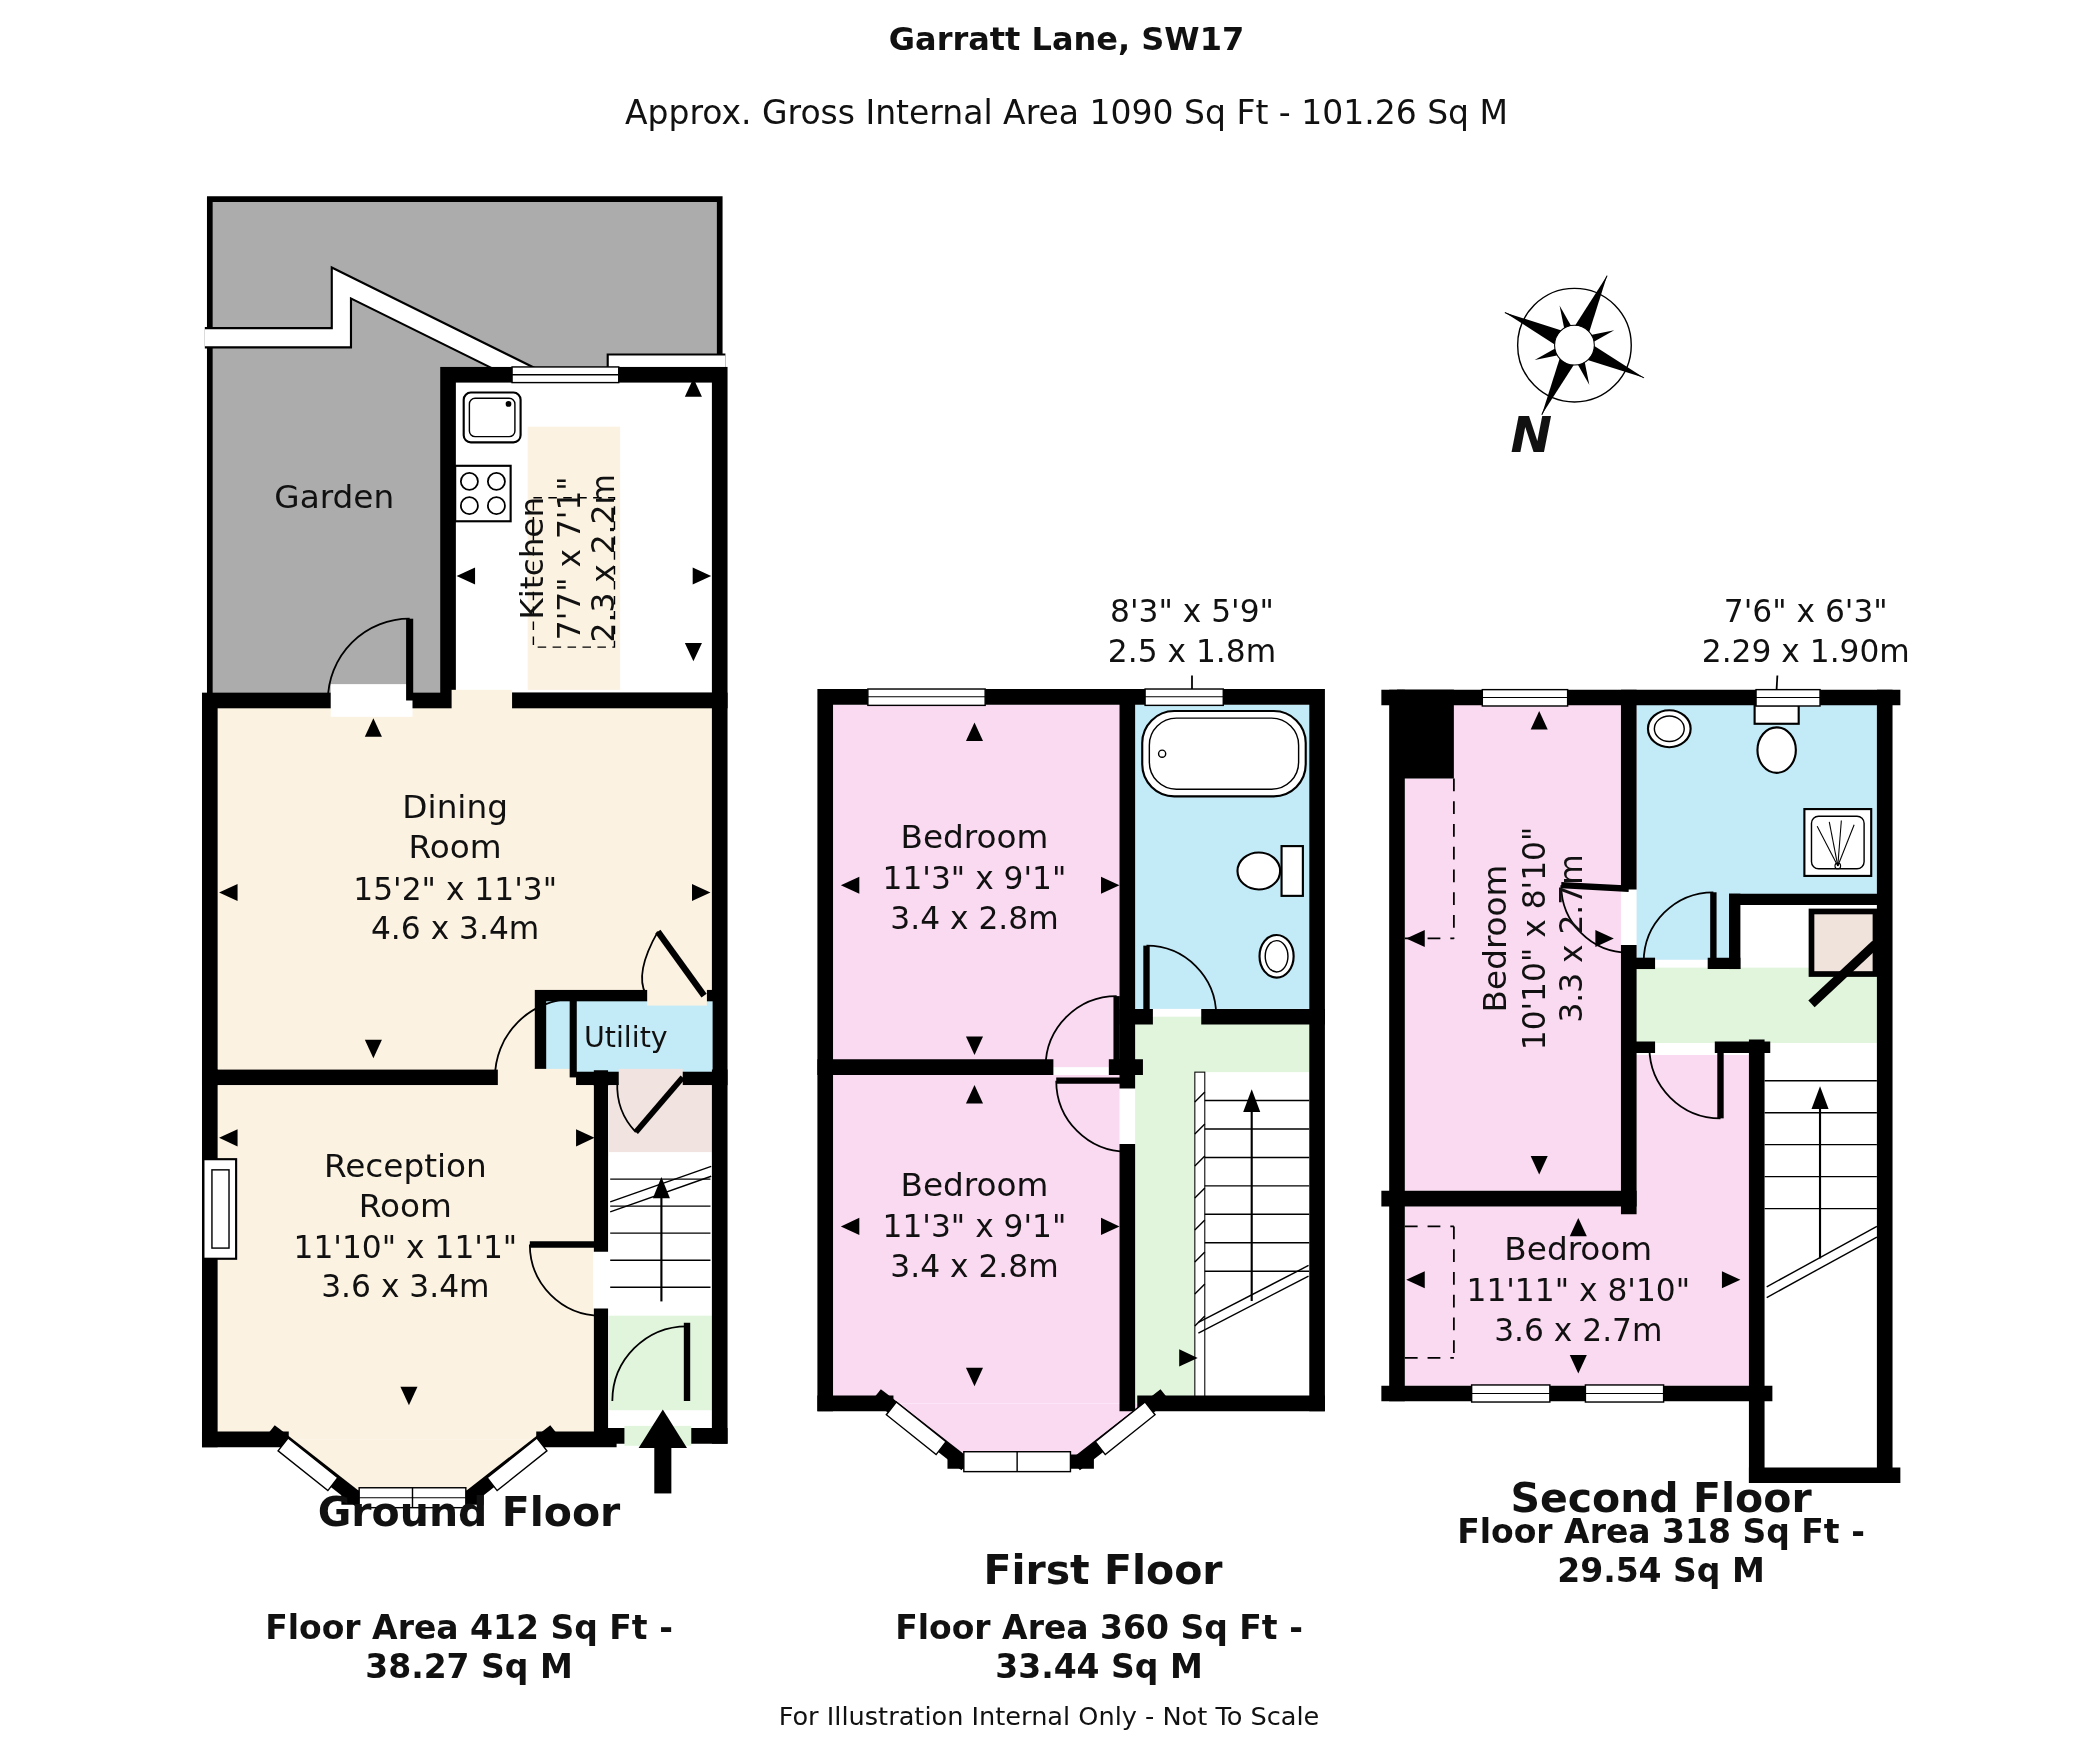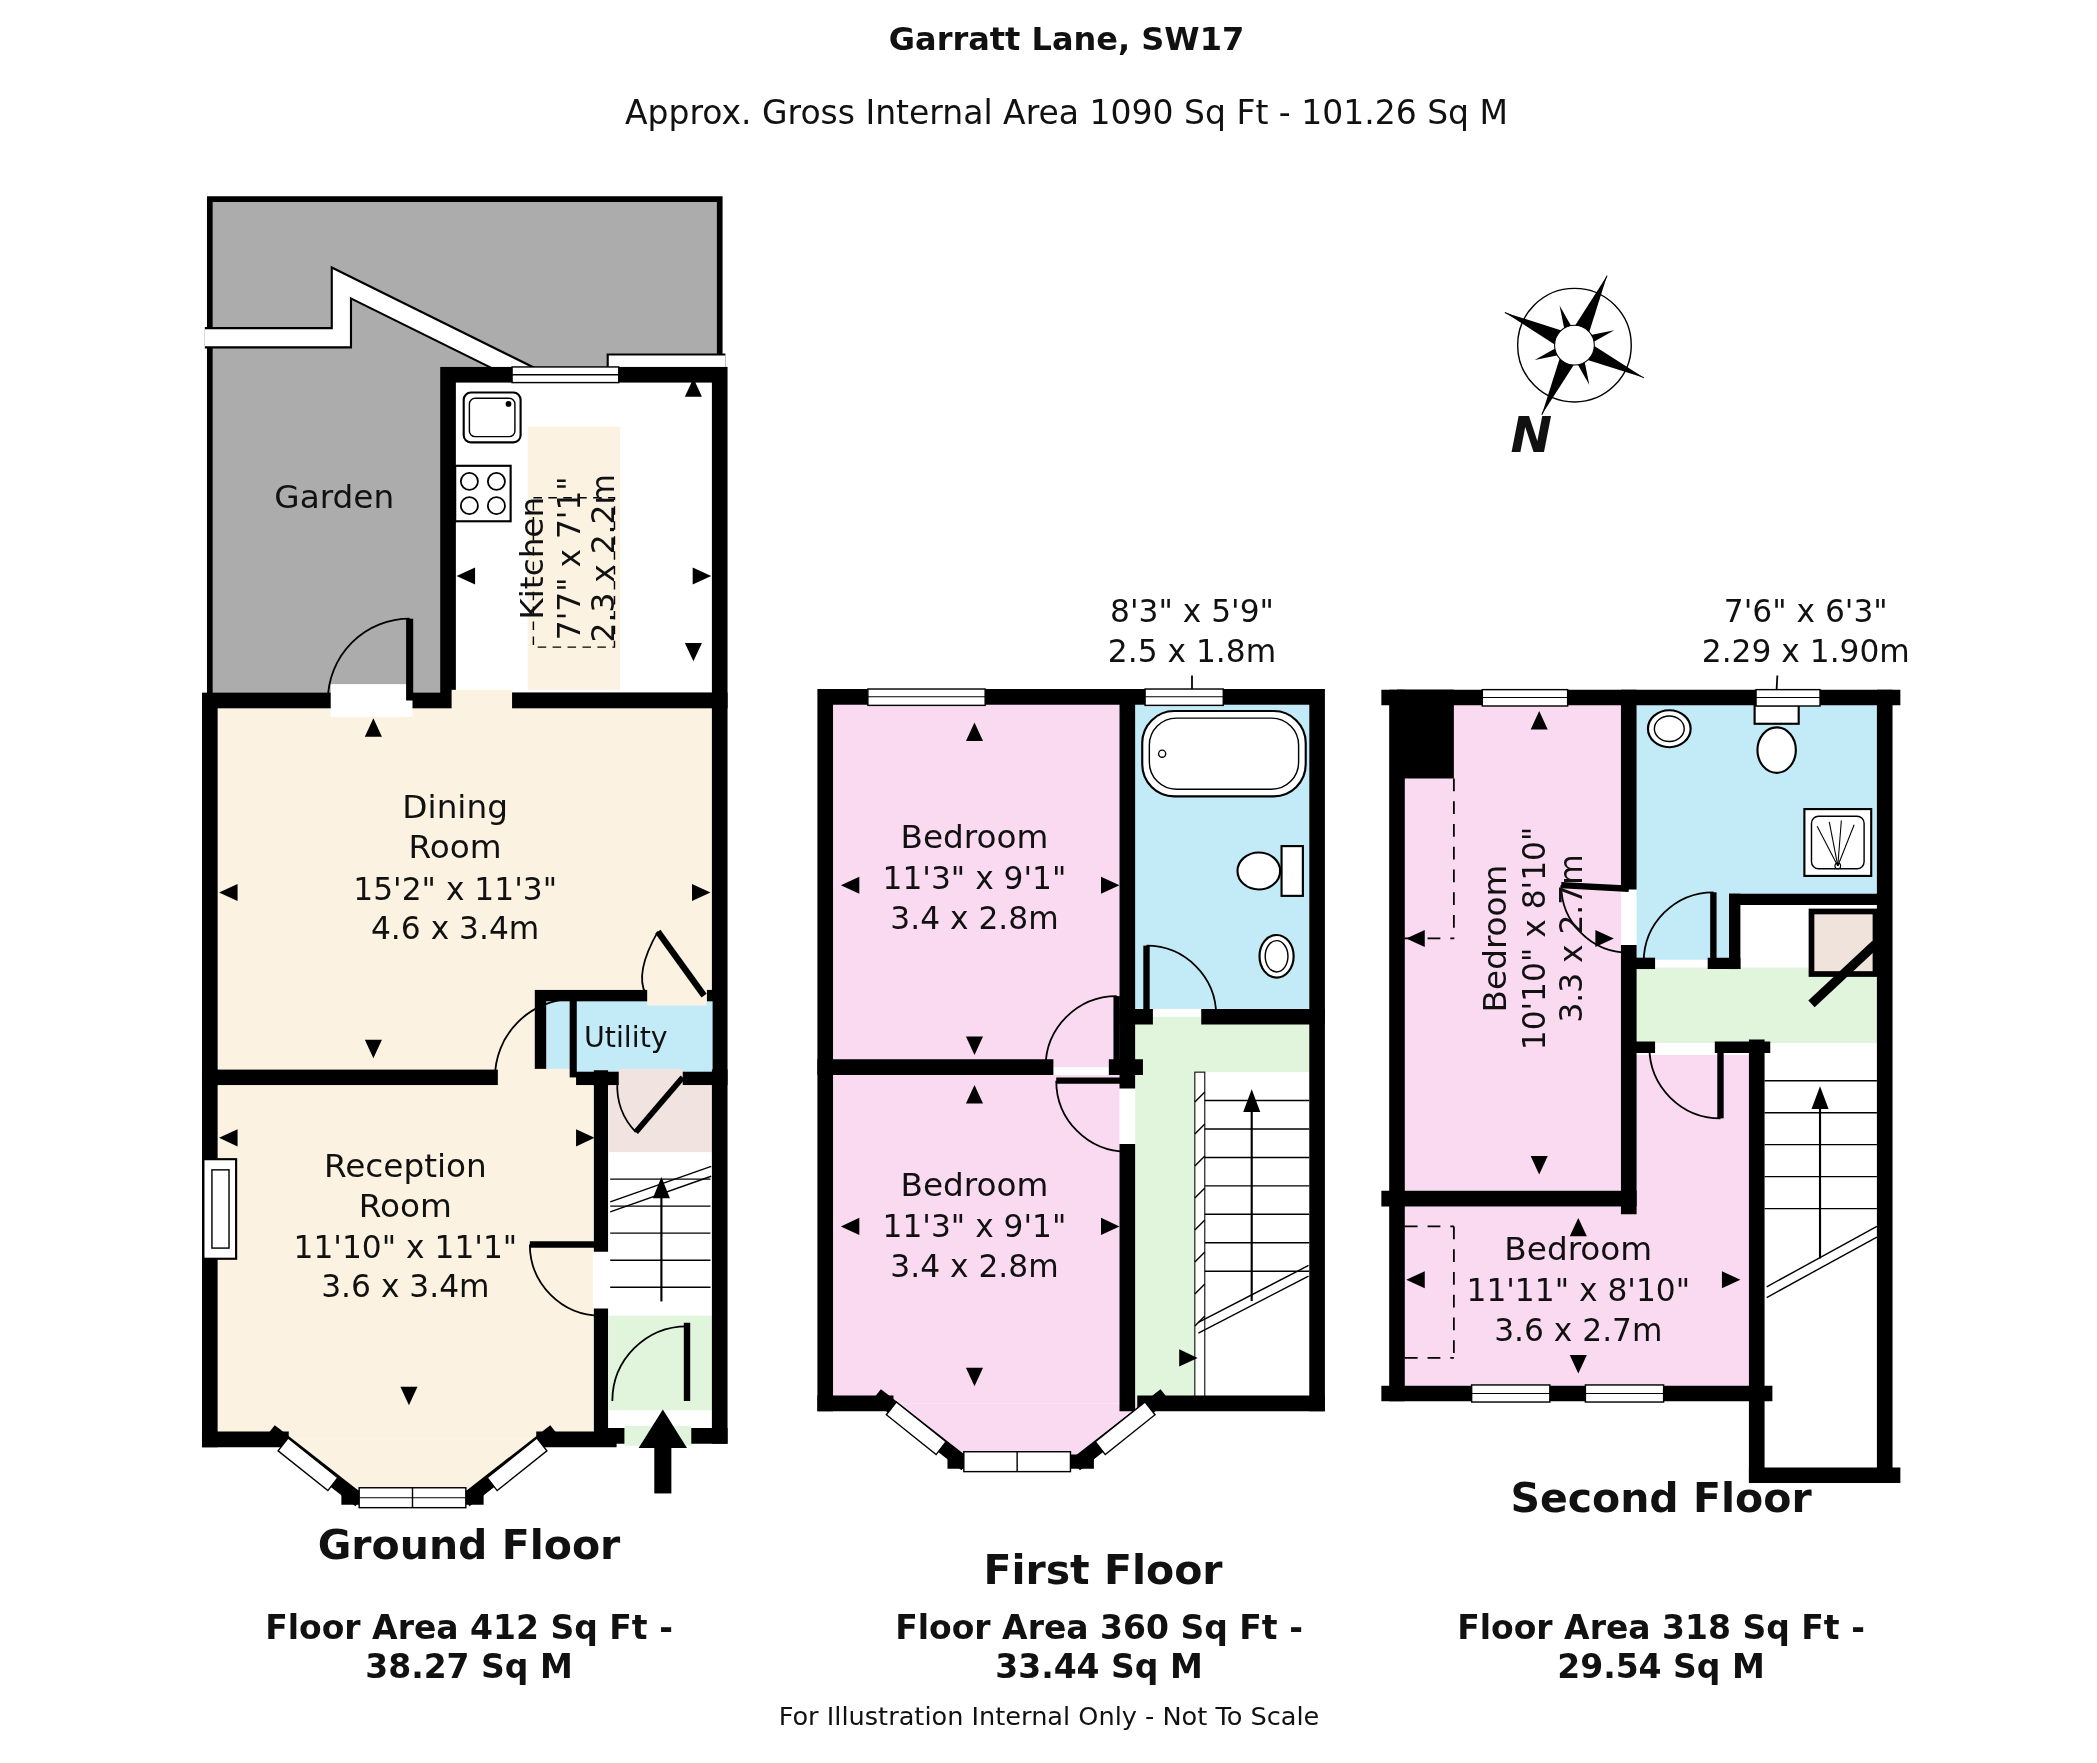--- a/index.html
+++ b/index.html
@@ -413,23 +413,23 @@
     <polygon points="38,500 64,488 64,512"></polygon>
     <polygon points="330,500 304,488 304,512"></polygon>
     <polygon points="225,832 213,806 237,806"></polygon>
     <polygon points="280,893 268,919 292,919"></polygon>
     <polygon points="38,980 64,968 64,992"></polygon>
     <polygon points="508,980 482,968 482,992"></polygon>
     <polygon points="280,1112 268,1086 292,1086"></polygon>
   </g>
 </svg>
 
-<div class="abs floor-name" style="left:220px;top:1521px;width:498px;">Ground Floor</div>
+<div class="abs floor-name" style="left:220px;top:1488px;width:498px;">Ground Floor</div>
 <div class="abs floor-area" style="left:220px;top:1608px;width:498px;">Floor Area 412 Sq Ft - 38.27 Sq M</div>
 
 <div class="abs floor-name" style="left:854px;top:1546px;width:498px;">First Floor</div>
 <div class="abs floor-area" style="left:850px;top:1608px;width:498px;">Floor Area 360 Sq Ft - 33.44 Sq M</div>
 
 <div class="abs floor-name" style="left:1412px;top:1474px;width:498px;">Second Floor</div>
-<div class="abs floor-area" style="left:1412px;top:1608px;width:498px;">Floor Area 318 Sq Ft - 29.54 Sq M</div>
+<div class="abs floor-area" style="left:1412px;top:1512px;width:498px;">Floor Area 318 Sq Ft - 29.54 Sq M</div>
 
 <div class="abs disclaimer" style="left:729px;top:1701px;width:640px;">For Illustration Internal Only - Not To Scale</div>
 
 
 </body></html>

